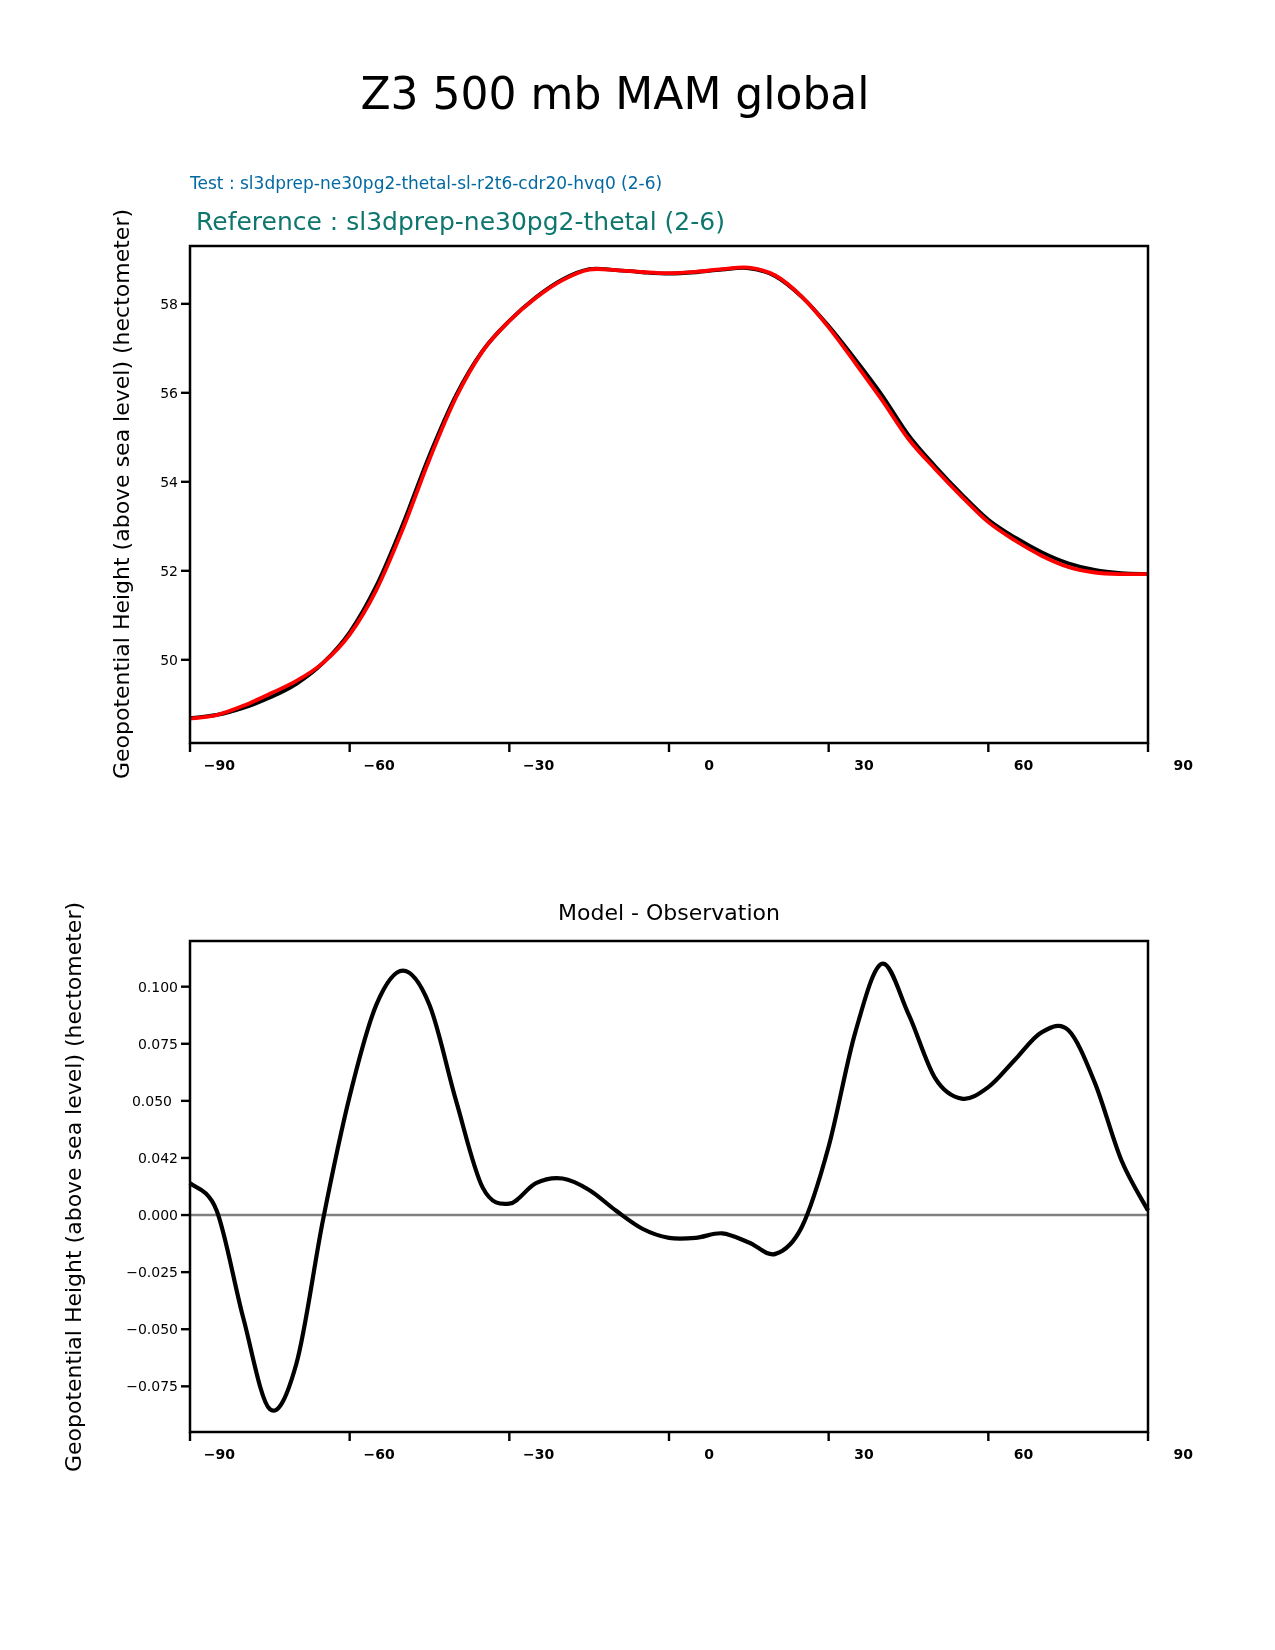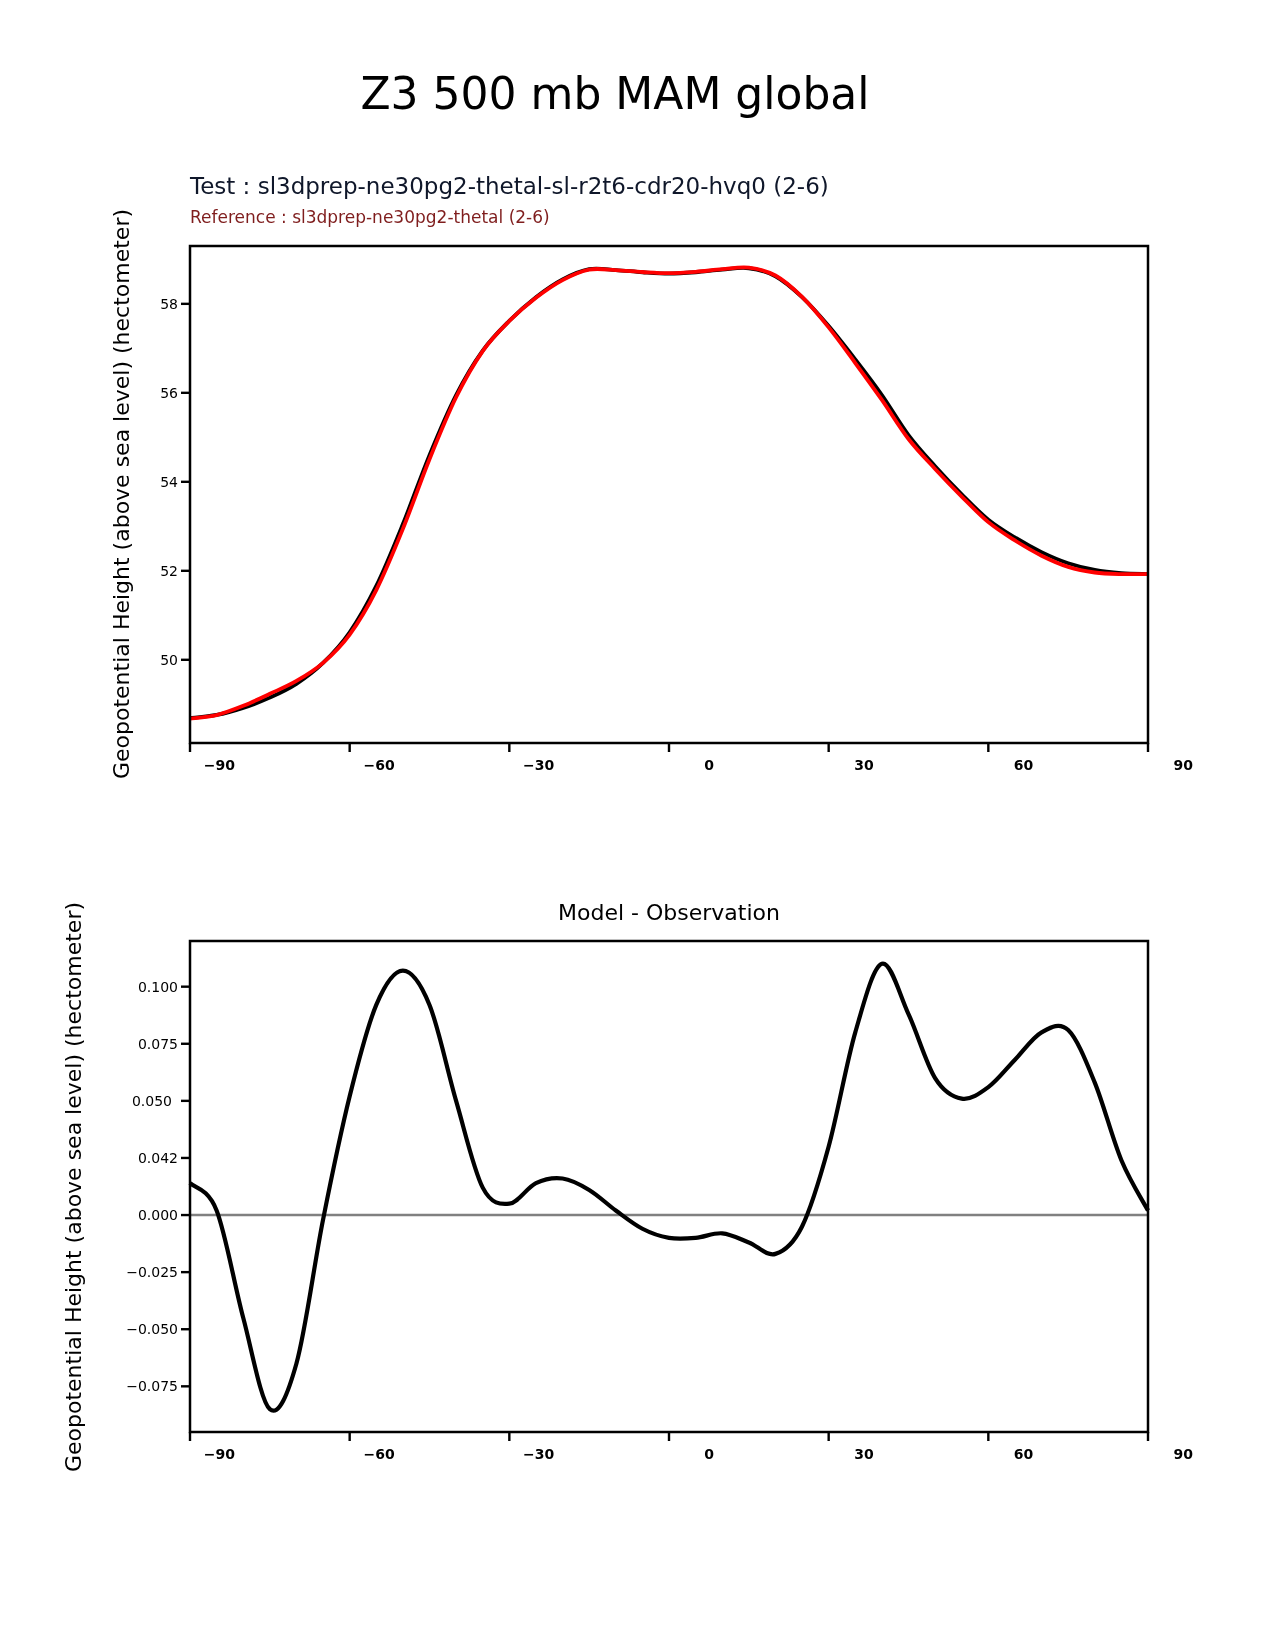--- a/index.html
+++ b/index.html
@@ -6,22 +6,22 @@
   #figure{
     position:relative;
     width:1275px;height:1650px;
     background:#ffffff;
     font-family:"DejaVu Sans","Liberation Sans",sans-serif;
     overflow:hidden;
   }
   #plot-svg{position:absolute;left:0;top:0;}
   .txt{position:absolute;color:#000000;white-space:nowrap;}
   #suptitle{left:0;top:68px;width:1230px;text-align:center;font-size:44px;}
-  #test-label{left:190px;top:173px;font-size:23px;color:#0f172a;}
-  #reference-label{left:190px;top:207px;font-size:17px;color:#7f1d1d;}
+  #test-label{left:190px;top:173px;font-size:17px;color:#0369a1;}
+  #reference-label{left:196px;top:207px;font-size:25px;color:#0f766e;}
   #ax2-title{left:0px;top:900px;width:1338px;text-align:center;font-size:22px;}
   .ylabel{font-size:22px;transform:translate(-50%,-50%) rotate(-90deg);}
   #ax1-ylabel{left:121px;top:494px;}
   #ax2-ylabel{left:73px;top:1187px;}
   .tick-label{position:absolute;color:#000000;font-size:14px;line-height:26px;}
   .xtick{width:90px;text-align:right;font-weight:bold;}
   .ytick{width:110px;text-align:right;height:26px;}
 </style>
 </head>
 <body>

